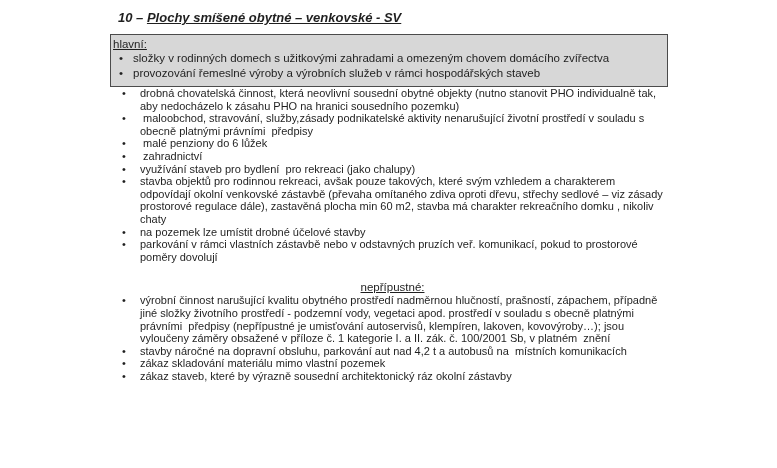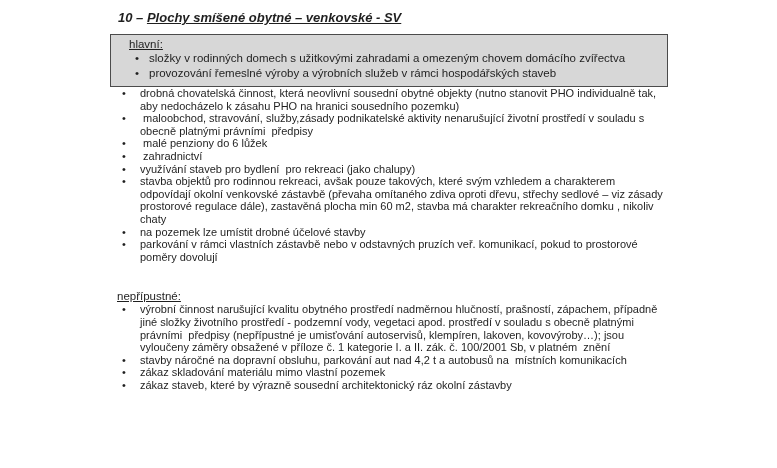--- a/index.html
+++ b/index.html
@@ -29,36 +29,37 @@
     font-style: italic;
     white-space: pre;
   }
   .title .underlined {
     text-decoration: underline;
   }
   .main-box {
     margin-top: 9px;
     background: var(--box-bg, #d7d7d7);
     border: 1.5px solid var(--box-border, #4b4b4b);
-    padding: 2px 6px 6px 18px;
+    padding: 2px 6px 6px 2px;
   }
   .section-heading {
     font-size: 11.5px;
     line-height: 14px;
     text-decoration: underline;
     white-space: pre;
   }
   .standalone-heading {
     margin-left: 7px;
   }
   .heading-pripustne {
     margin-top: 10px;
   }
   .heading-nepripustne {
-    margin-top: 26px;
+    margin-top: 17px;
+    text-align: center;
   }
   ul.bullet-list {
     list-style: none;
     margin: 0;
     padding: 0;
   }
   ul.bullet-list li {
     display: flex;
     align-items: flex-start;
   }

